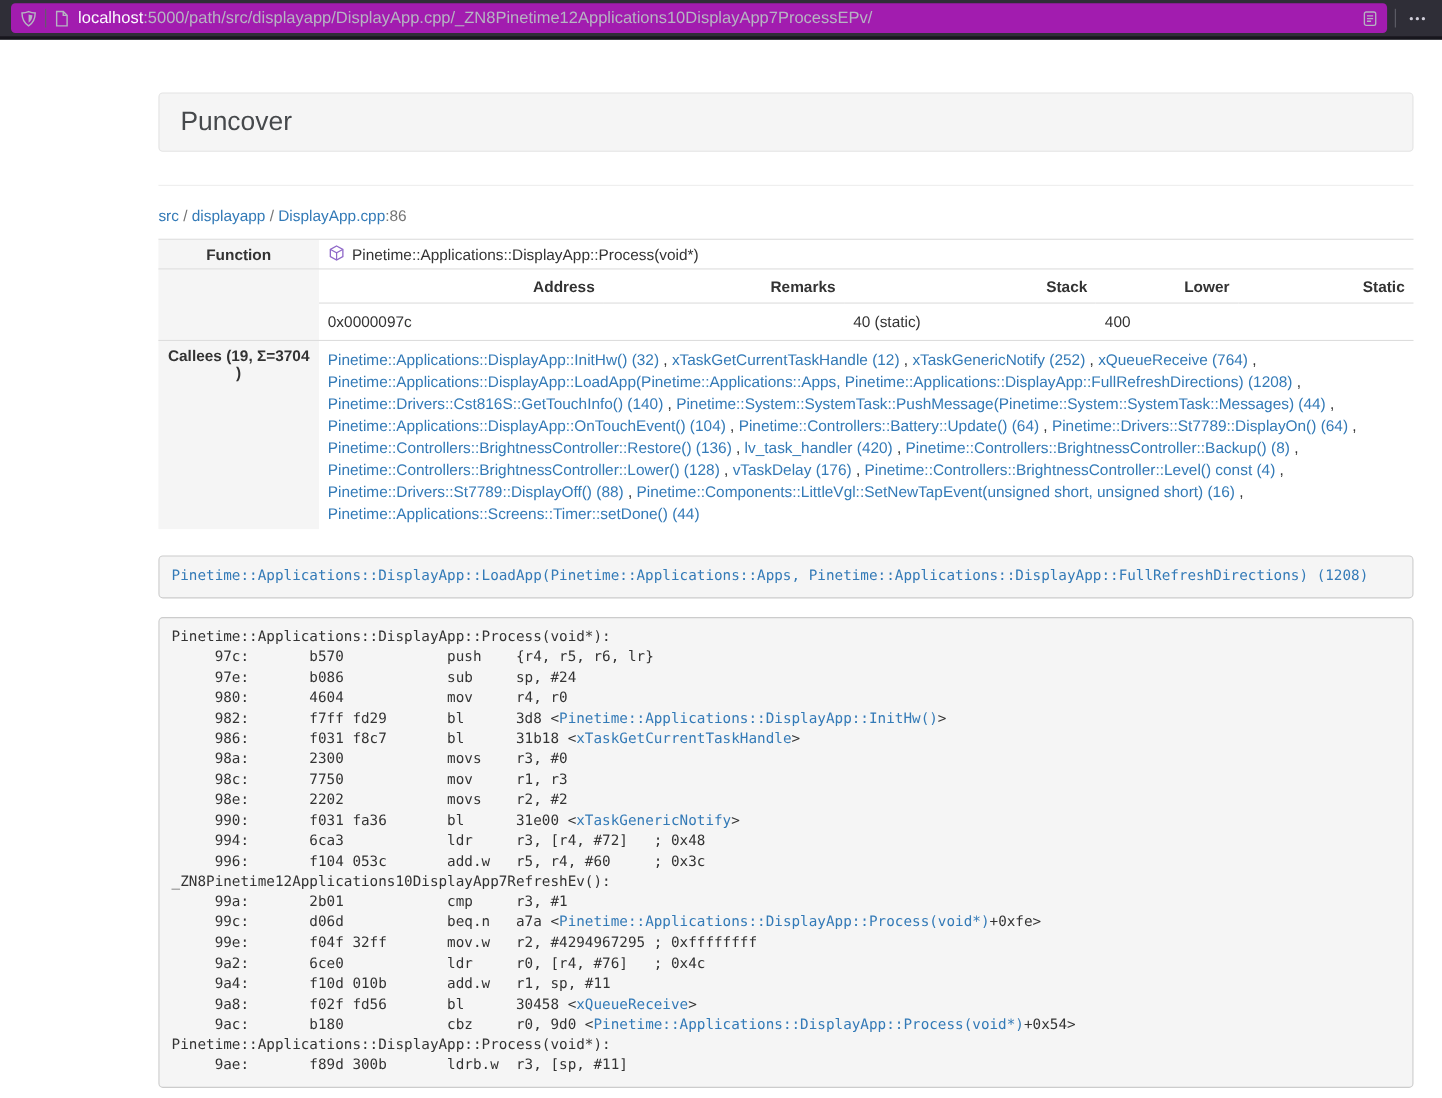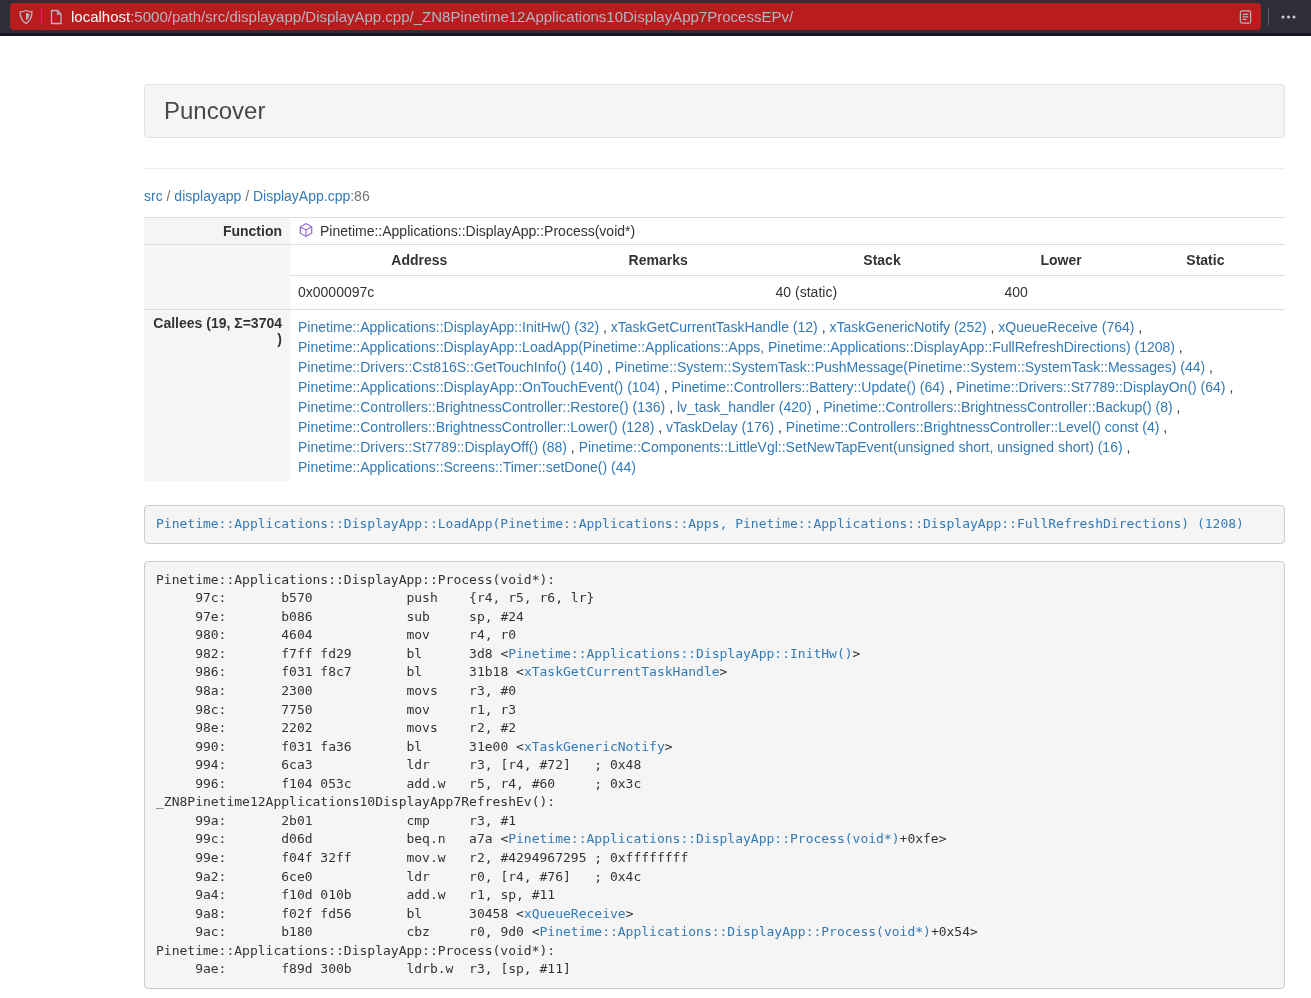--- a/index.html
+++ b/index.html
@@ -7,21 +7,21 @@
   body {
     width:1311px; height:998px; overflow:hidden; background:#fff;
     font-family:"Liberation Sans", sans-serif; font-size:14px; color:#333;
   }
   
   .chrome {
     height:36px; background:#2f2e37; display:flex; align-items:center;
     padding:0 8px 0 10px; border-bottom:3px solid #17161d;
   }
   .urlbar {
-    flex:1; height:27px; background:#b91c1c; border-radius:4px;
+    flex:1; height:27px; background:#a21caf; border-radius:4px;
     display:flex; align-items:center; padding:0 8px; min-width:0;
   }
   .vsep { width:1px; height:17px; background:#606069; margin:0 7px; flex:none; }
   .chrome .ico { display:inline-flex; align-items:center; flex:none; }
   .urltext {
     margin-left:8px; font-size:15px; color:#b6b3c2; white-space:nowrap;
     overflow:hidden; flex:1; min-width:0;
   }
   .urltext .host { color:#fbfbfe; }
   .reader { margin-left:auto; }
@@ -32,29 +32,29 @@
     margin-top:48px; background:#f5f5f5; border:1px solid #e3e3e3;
     border-radius:4px; padding:12px 19px; font-size:24px; color:#46494c;
   }
   hr.rule { border:0; border-top:1px solid #eee; margin:30px 0 19px 0; }
   .crumbs { margin-bottom:13px; font-size:14px; }
   .crumbs span { color:#737373; }
   a.lnk { color:#337ab7; text-decoration:none; }
   
   table.tbl { width:100%; border-collapse:collapse; font-size:14px; }
   table.tbl th.lbl {
-    width:146px; background:#f5f5f5; text-align:right; vertical-align:top;
+    width:146px; background:#f5f5f5; text-align:center; vertical-align:top;
     font-weight:bold; padding:5px 8px; border-top:1px solid #ddd; color:#333;
   }
   table.tbl td.cnt { padding:4px 8px; border-top:1px solid #ddd; vertical-align:top; }
   table.tbl td.pad0 { padding:0; }
   .cube { display:inline-flex; vertical-align:-2px; margin-right:6px; }
   
   table.inner { width:100%; border-collapse:collapse; table-layout:fixed; }
-  table.inner th { text-align:center; font-weight:bold; padding:7px 8px; border-bottom:1px solid #ddd; }
+  table.inner th { text-align:right; font-weight:bold; padding:7px 8px; border-bottom:1px solid #ddd; }
   table.inner td { padding:8px 8px 9px 8px;margin-left:16px; }
   .callees { line-height:20px; padding-top:7px !important; }
   .callees span { color:#333; }
   
   pre.codebox {
     font-family:"DejaVu Sans Mono","Liberation Mono",monospace;
     font-size:13px; line-height:1.42857; color:#333;
     background:#f5f5f5; border:1px solid #ccc; border-radius:4px;
     padding:9px 11px; white-space:pre; tab-size:8; -moz-tab-size:8;
     overflow:hidden; margin:0;

